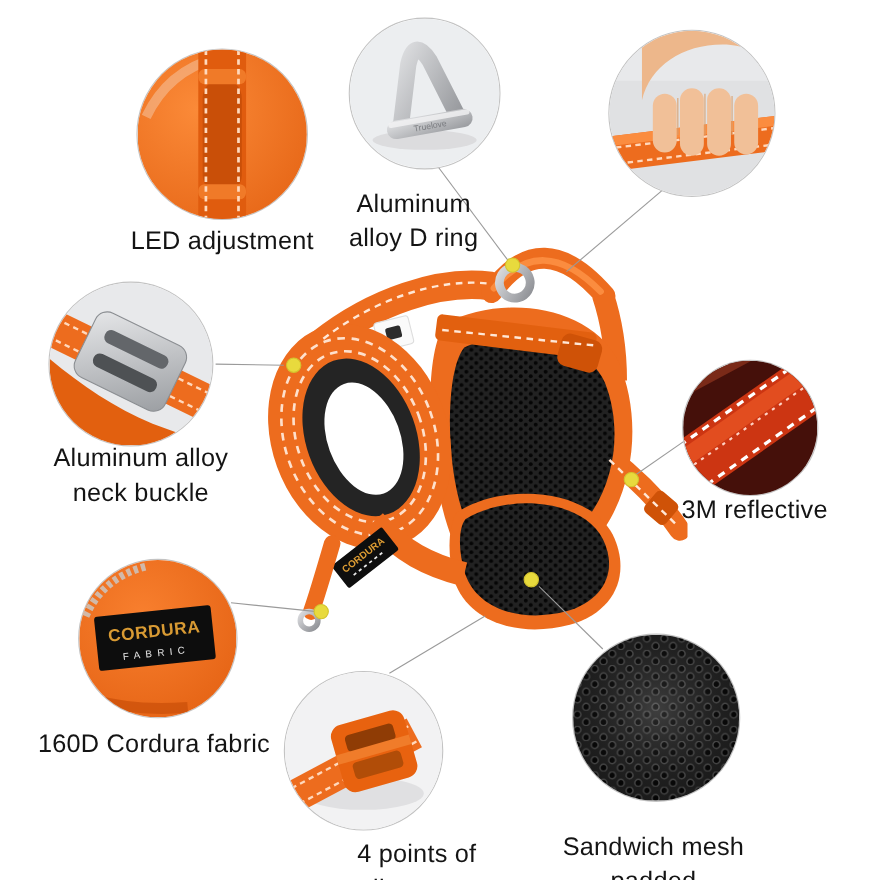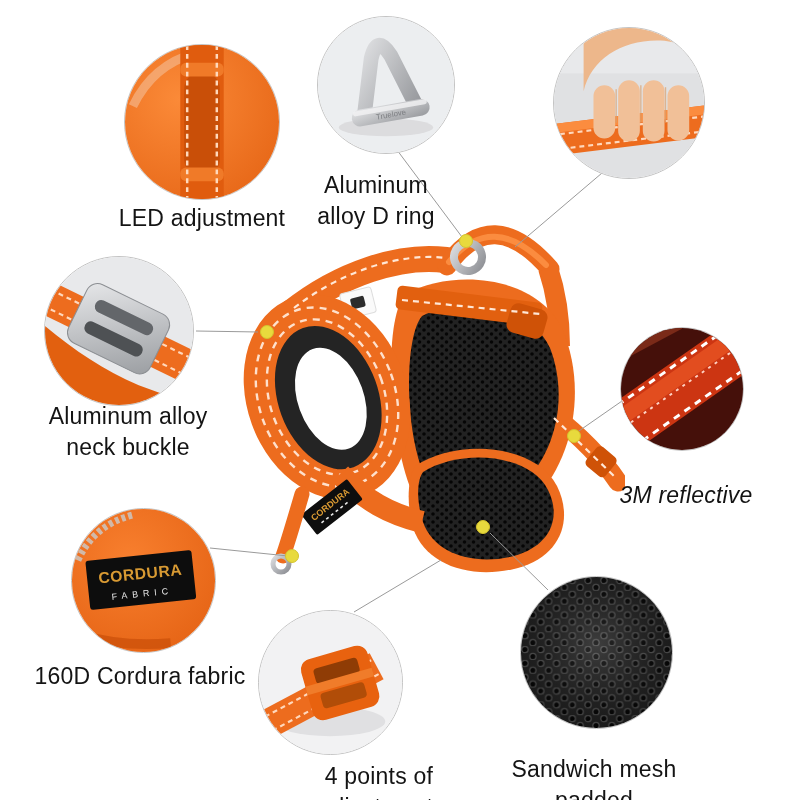--- a/index.html
+++ b/index.html
@@ -20,21 +20,21 @@
   .c-buckle  { left:44px;  top:256px; width:150px; height:150px; }
   .c-reflect { left:620px; top:327px; width:124px; height:124px; }
   .c-cordura { left:71px;  top:508px; width:145px; height:145px; }
   .c-adjust  { left:258px; top:610px; width:145px; height:145px; }
   .c-mesh    { left:520px; top:576px; width:153px; height:153px; }
 
   .l-led     { left:92px;  top:203px; width:220px; }
   .l-dring   { left:266px; top:170px; width:220px; }
   .l-handle  { left:521px; top:202px; width:220px; }
   .l-buckle  { left:18px;  top:401px; width:220px; }
-  .l-reflect { left:576px; top:480px; width:220px;font-style:italic; }
+  .l-reflect { left:576px; top:448px; width:220px; }
   .l-cordura { left:30px;  top:661px; width:220px; }
   .l-adjust  { left:213px; top:761px; width:220px;text-align:right; }
   .l-mesh    { left:484px; top:738px; width:220px;margin-top:16px; }
 </style>
 </head>
 <body>
 
 <div class="stage">
 
   <svg class="harness" width="415" height="395" viewBox="0 0 415 395">

